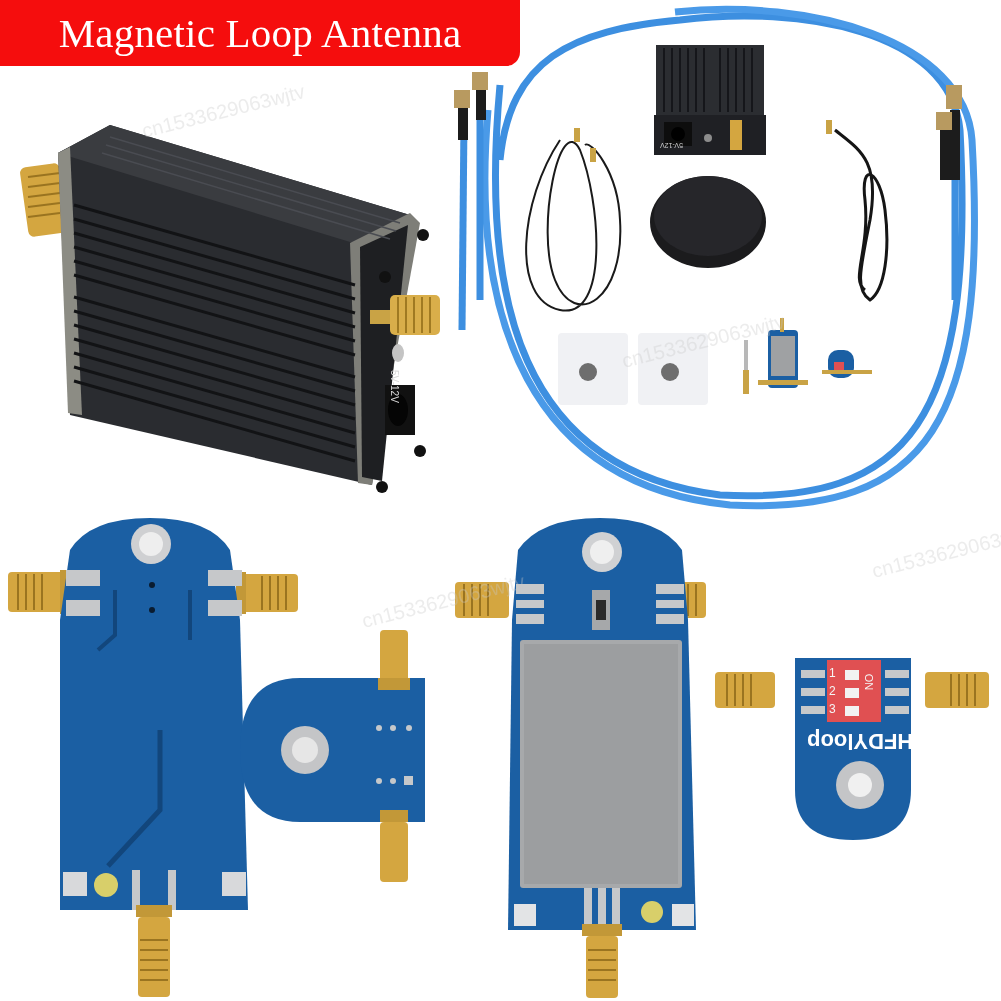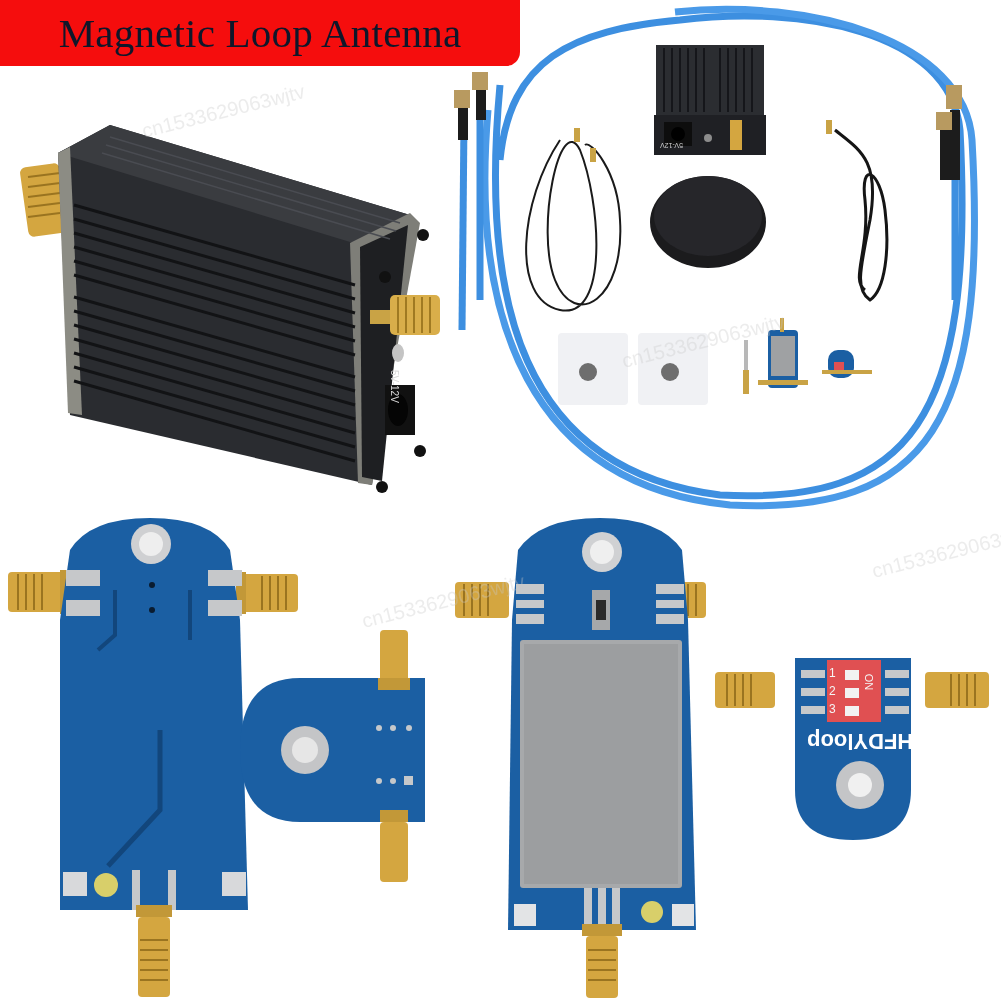--- a/index.html
+++ b/index.html
@@ -1,19 +1,19 @@
 <!DOCTYPE html>
 <html><head>
 <meta charset="utf-8">
 <style>
   html,body{margin:0;padding:0;background:#ffffff;}
   body{width:1001px;height:1001px;position:relative;overflow:hidden;font-family:"Liberation Serif",serif;}
   .abs{position:absolute;}
   .title-badge{left:0;top:0;width:520px;height:66px;background:#f50d0d;border-bottom-right-radius:14px;display:flex;align-items:center;justify-content:center;}
-  .title-text{color:#0f172a;font-family:"Liberation Serif",serif;font-size:41px;letter-spacing:0.2px;white-space:nowrap;}
+  .title-text{color:#ffffff;font-family:"Liberation Serif",serif;font-size:41px;letter-spacing:0.2px;white-space:nowrap;}
   .wm{color:rgba(200,200,200,0.35);font-family:"Liberation Sans",sans-serif;font-size:20px;transform:rotate(-14deg);white-space:nowrap;pointer-events:none;}
   svg{display:block;}
   .pcb-text{font-family:"Liberation Sans",sans-serif;}
 </style>
 </head>
 <body>
 
 <div class="abs title-badge">
   <span class="title-text">Magnetic Loop Antenna</span>
 </div>

